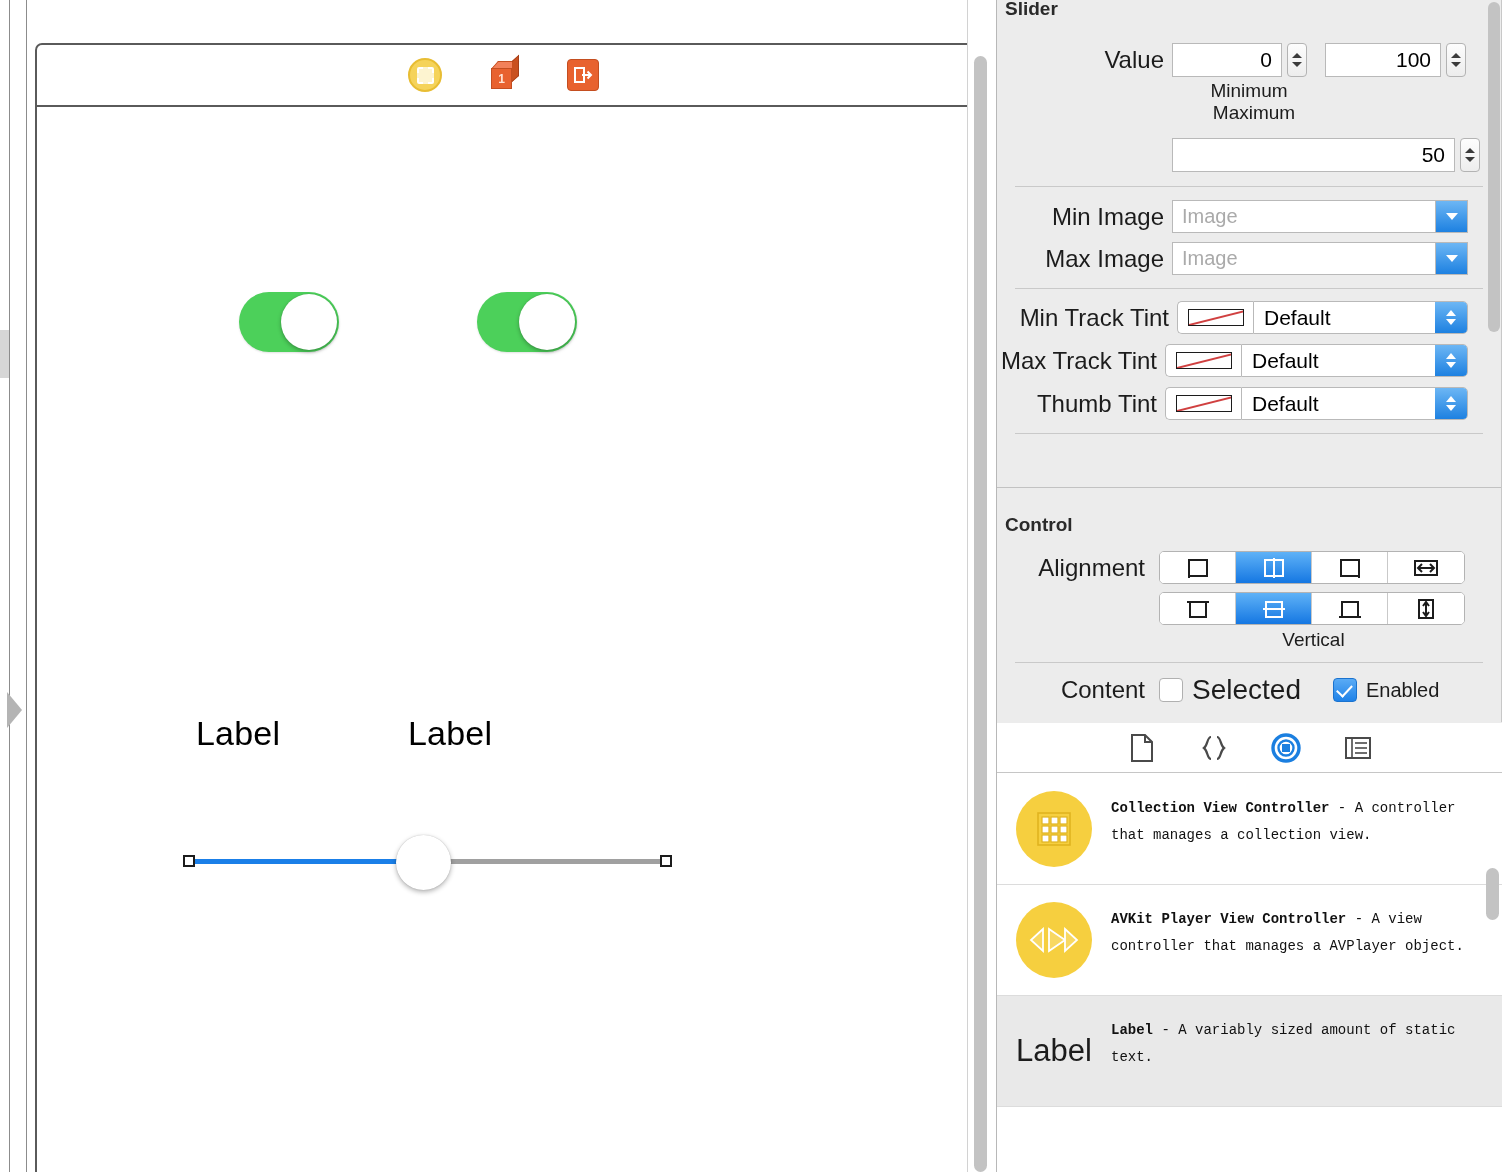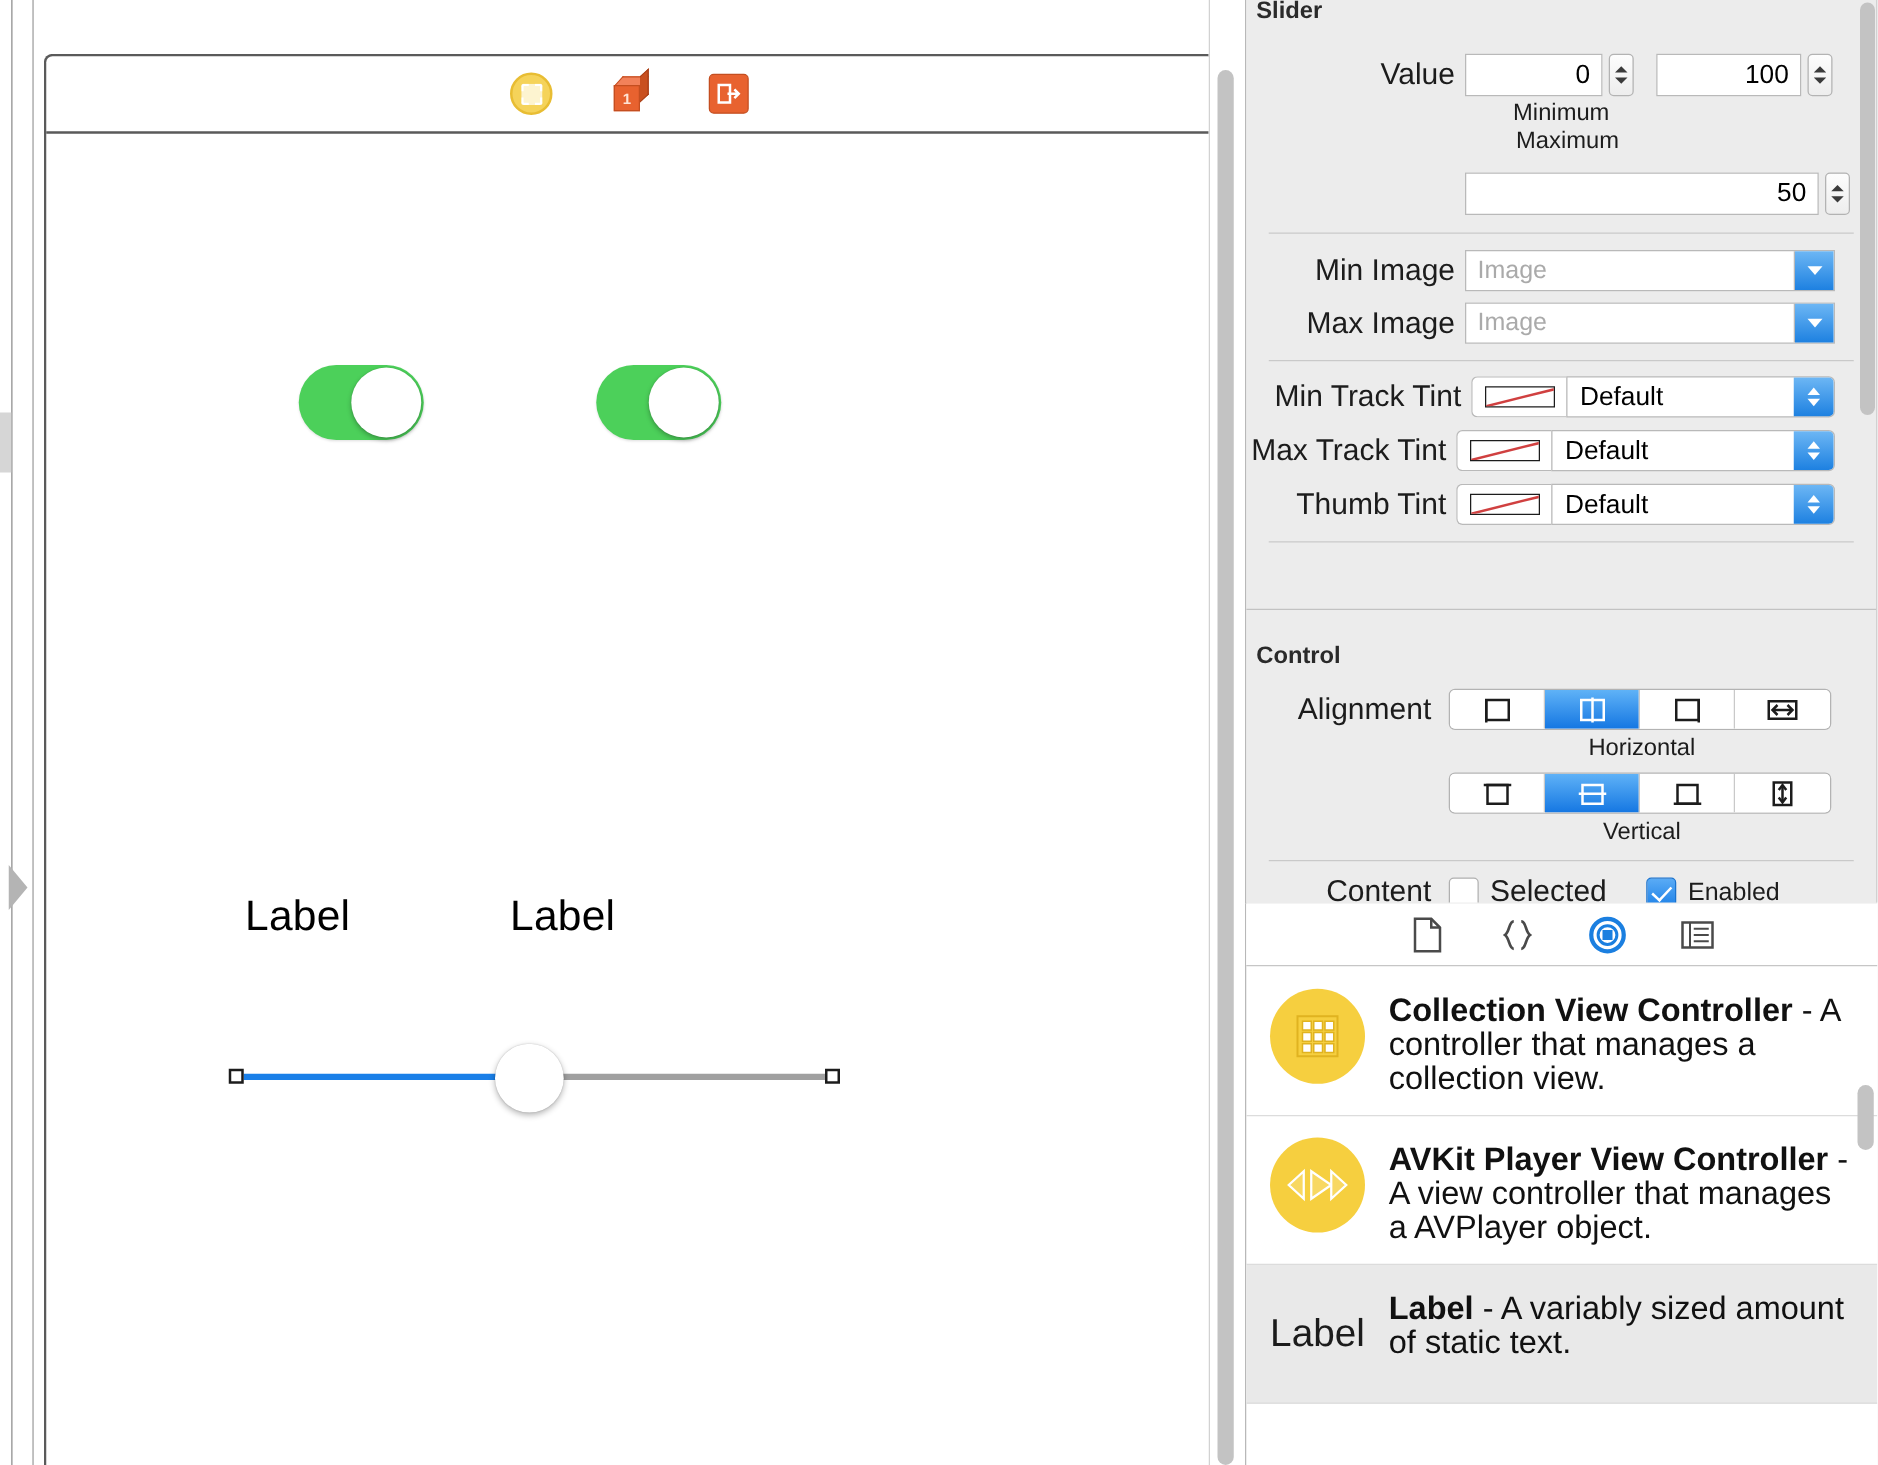--- a/index.html
+++ b/index.html
@@ -322,22 +322,23 @@
   .lib-icon {
     width: 78px; height: 78px; flex: none;
     display: flex; align-items: center; justify-content: center;
   }
   .lib-circle {
     width: 76px; height: 76px; border-radius: 50%;
     background: #f6cf3f;
     display: flex; align-items: center; justify-content: center;
   }
   .lib-text {
-    font-size: 26px; line-height: 27px; color: #111111;
+    font-size: 14px; line-height: 27px; color: #111111;
     padding-top: 5px;
+    font-family: Liberation Mono, monospace;
   }
   .lib-text b { font-weight: bold; }
   .lib-label-icon {
     font-size: 31px; color: #1c1c1c;
     font-family: "Liberation Sans", sans-serif;
   }
   .lib-scroll-thumb {
     position: absolute; right: 3px; top: 868px; width: 13px; height: 52px;
     background: #c3c3c3; border-radius: 7px;
   }
@@ -548,24 +549,20 @@
             </div>
             <div class="segbtn">
               <svg width="32" height="22" viewBox="0 0 32 22">
                   <rect x="5" y="4" width="22" height="14" fill="none" stroke="#1c1c1c" stroke-width="2"></rect>
                   <line x1="9" y1="11" x2="23" y2="11" stroke="#1c1c1c" stroke-width="2"></line>
                   <path d="M12 7 L8 11 L12 15 M20 7 L24 11 L20 15" fill="none" stroke="#1c1c1c" stroke-width="2"></path>
                 </svg>
             </div>
           </div>
         </div>
-        <div class="row" style="margin-top:4px;padding-right:33px;">
-          <div style="width:162px;"></div>
-          <div class="sub-lbl" style="flex:1;">Horizontal</div>
-        </div>
 
         <div class="row" style="margin-top:8px;padding-right:33px;">
           <div style="width:148px;"></div>
           <div class="seg" style="margin-left:14px;">
             <div class="segbtn">
               <svg width="32" height="22" viewBox="0 0 32 22">
                   <rect x="8" y="4" width="16" height="15" fill="none" stroke="#1c1c1c" stroke-width="2"></rect>
                   <line x1="5" y1="4" x2="27" y2="4" stroke="#1c1c1c" stroke-width="2"></line>
                 </svg>
             </div>
@@ -593,21 +590,21 @@
         <div class="row" style="margin-top:4px;padding-right:33px;">
           <div style="width:162px;"></div>
           <div class="sub-lbl" style="flex:1;">Vertical</div>
         </div>
 
         <div class="divider" style="margin:11px 18px 0 18px;"></div>
 
         <div class="row" style="margin-top:11px;">
           <div class="lbl" style="width:148px;">Content</div>
           <div class="cbox" style="margin-left:14px;"></div>
-          <div style="margin-left:9px;font-size:24px;">Selected</div>
+          <div style="margin-left:9px;font-size:28px;">Selected</div>
           <div class="cbox on" style="margin-left:32px;"></div>
           <div style="margin-left:9px;font-size:20px;">Enabled</div>
         </div>
       </div>
 
     </div>
     <div class="insp-scrollbar"></div>
   </div>
 
   <div class="library">

